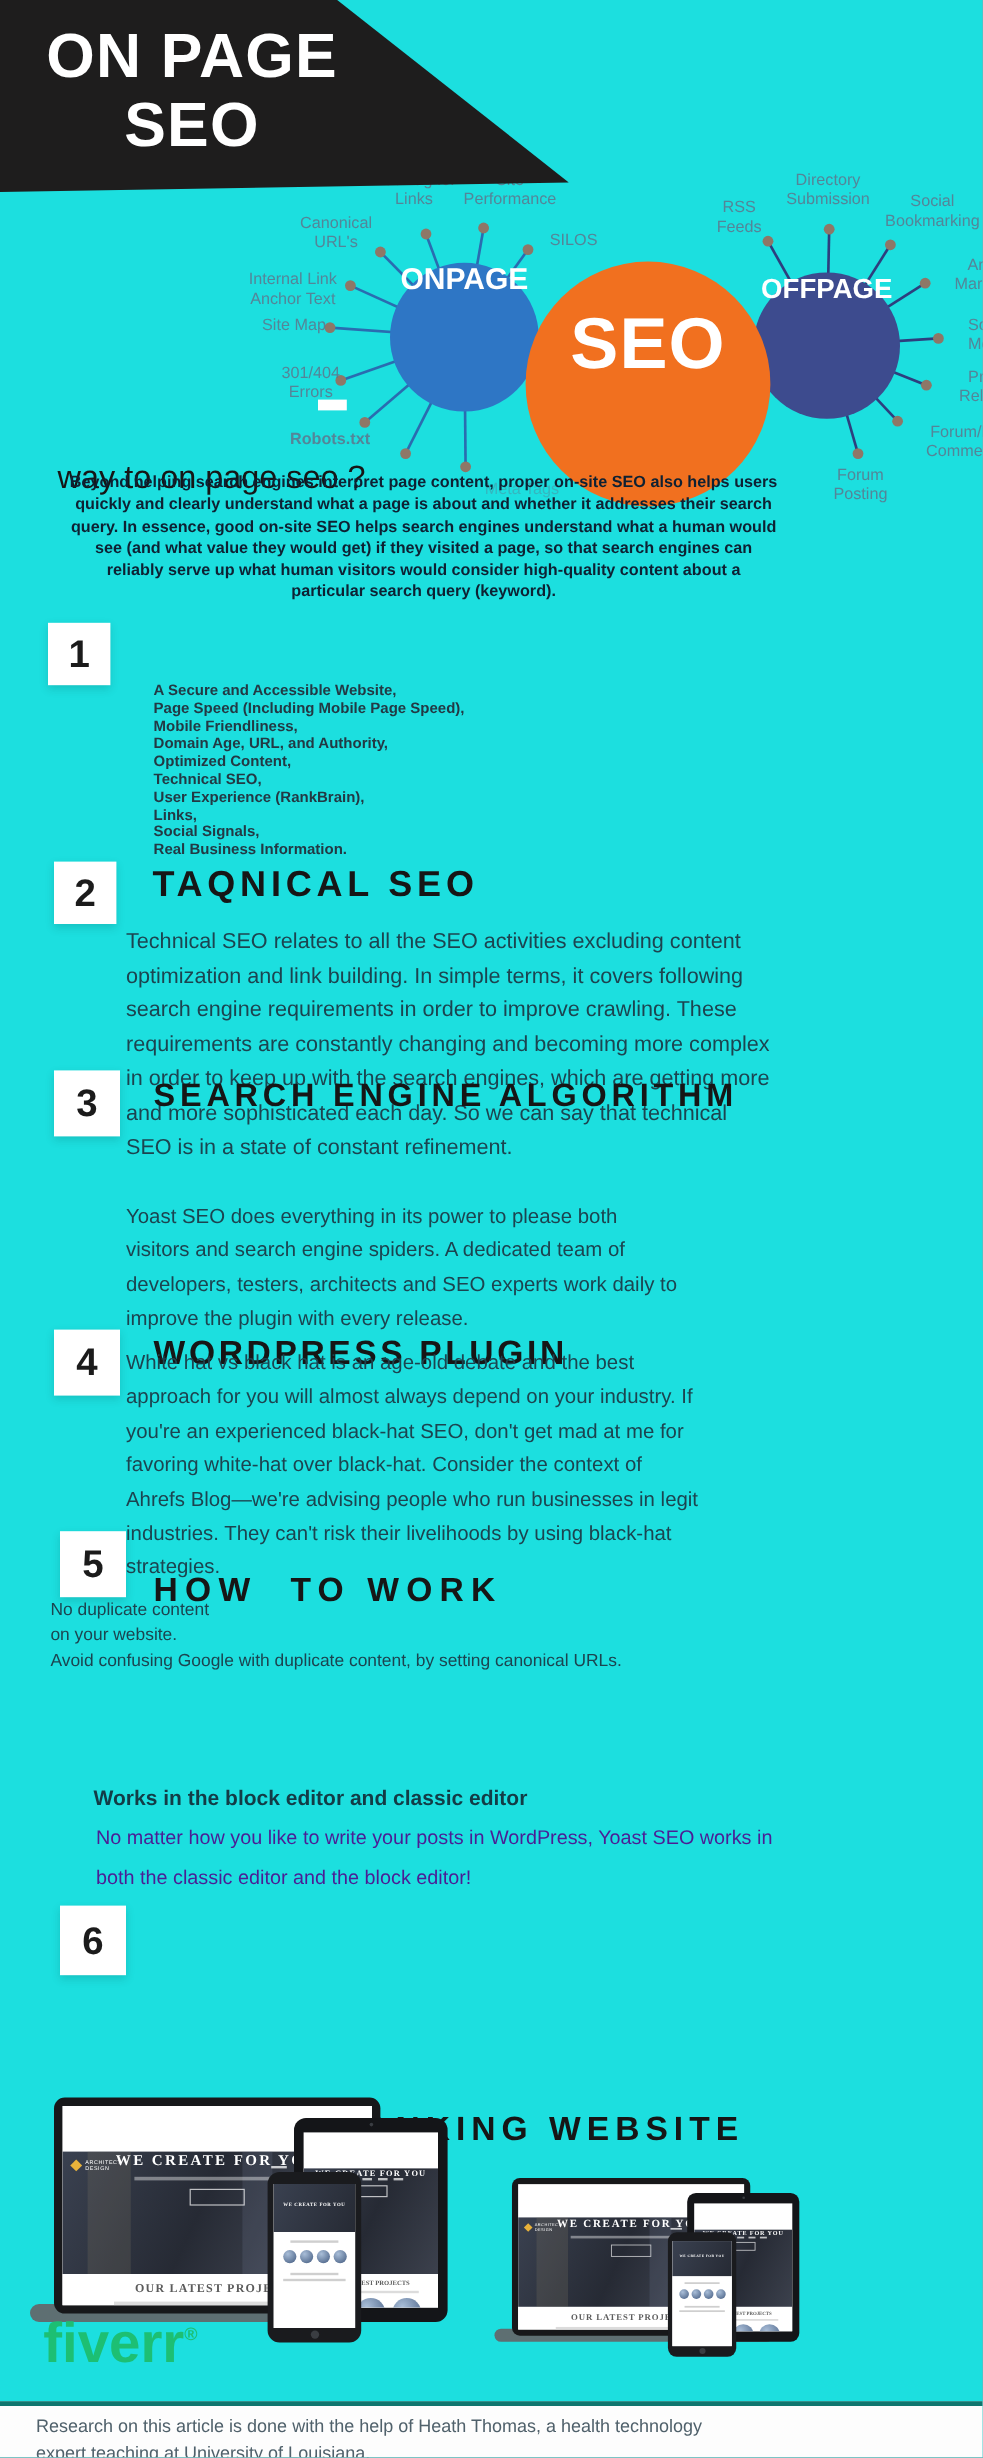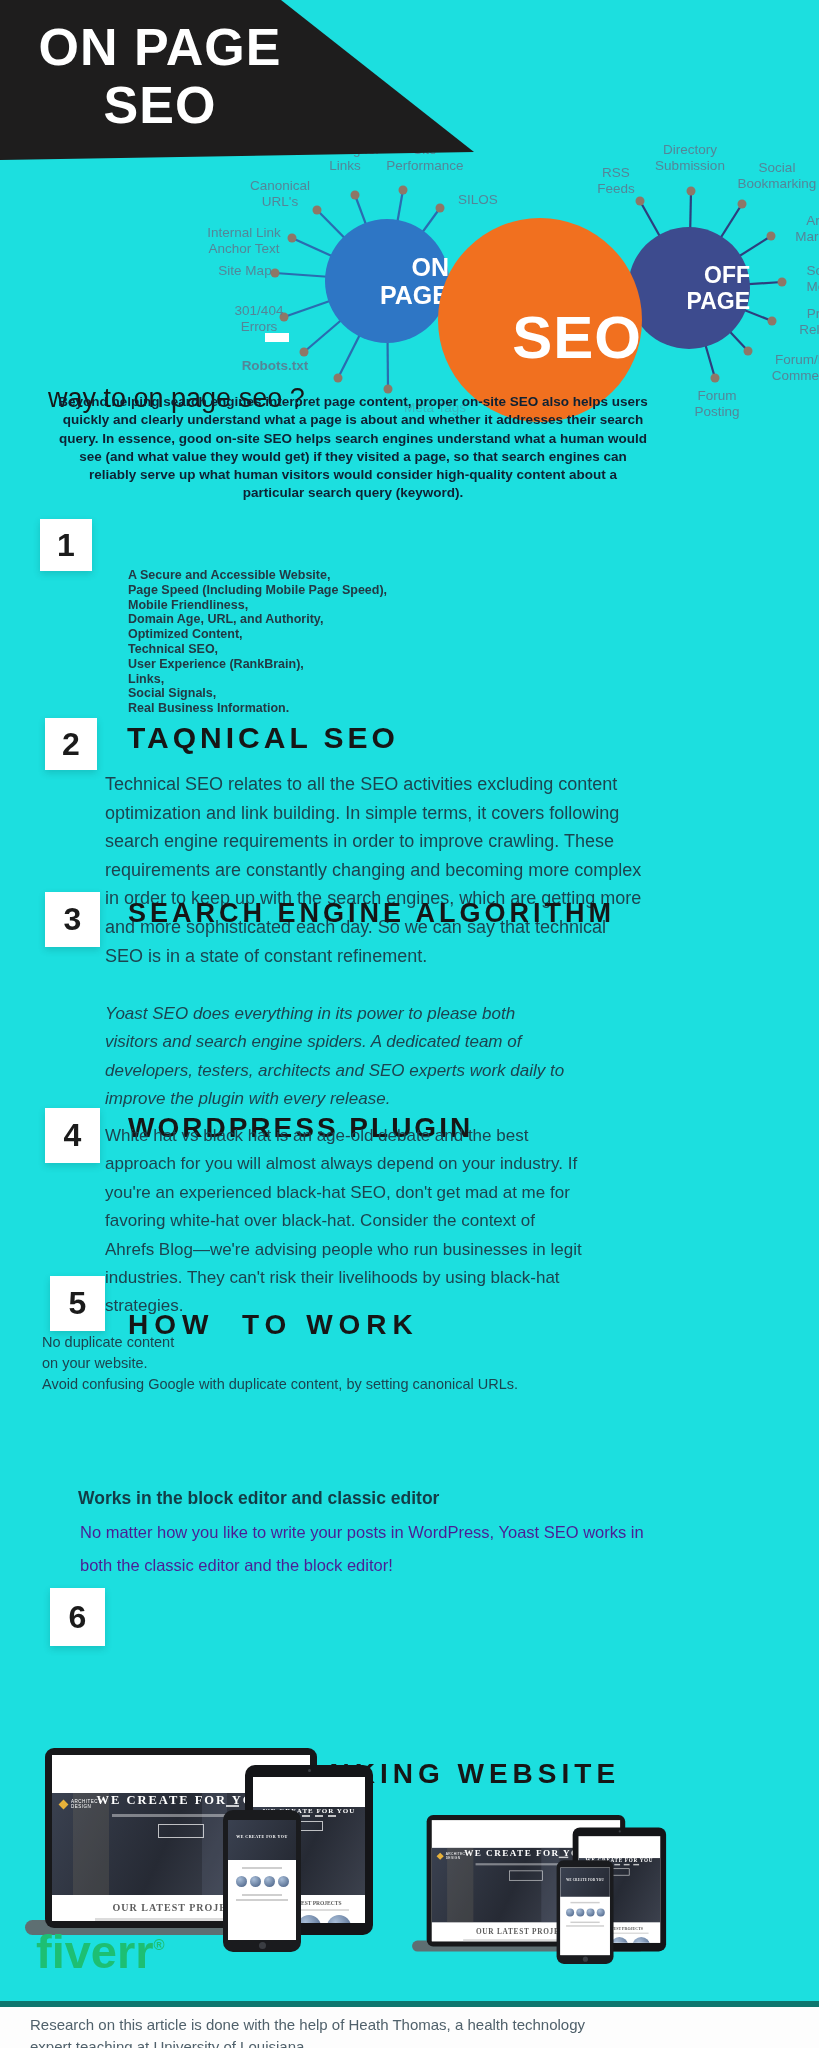--- a/index.html
+++ b/index.html
@@ -7,22 +7,22 @@
         font-family:"Liberation Sans",sans-serif;}
 
   
   .banner{position:absolute;left:0;top:0;width:819px;height:165px;background:#1e1d1d;z-index:6;
           clip-path:polygon(0 0,281px 0,474px 152px,0 160px);}
   .banner-title{position:absolute;left:24px;top:18px;width:272px;z-index:7;text-align:center;
                 color:#ffffff;font-weight:bold;font-size:52px;line-height:58px;letter-spacing:1px;}
 
   
   .spokes{position:absolute;left:0;top:0;z-index:1;}
-  .circle{position:absolute;border-radius:50%;display:flex;flex-direction:column;
-          align-items:flex-end;justify-content:center;color:#fff;font-weight:bold;text-align:center;}
+  .circle{position:absolute;border-radius:50%;display:flex;
+          align-items:flex-start;justify-content:center;color:#fff;font-weight:bold;text-align:center;}
   .c-onpage{left:325px;top:219px;width:124px;height:124px;background:#2E76C5;z-index:2;
             font-size:25px;line-height:28px;}
   .c-seo{left:438px;top:218px;width:204px;height:204px;background:#F1701F;z-index:3;
          font-size:60px;letter-spacing:1px;padding-top:0;}
   .c-seo span{margin-top:34px;}
   .c-offpage{left:628px;top:227px;width:122px;height:122px;background:#3D4B8E;z-index:2;
              font-size:23px;line-height:26px;}
   .dlabel{position:absolute;z-index:4;font-size:13.5px;line-height:15.5px;text-align:center;
           color:rgba(94,118,140,0.85);}
   .dlabel.faint{opacity:.45;}
@@ -40,21 +40,21 @@
   .sec-heading{position:absolute;z-index:5;font-weight:bold;color:#161616;white-space:pre;}
   .h1{left:126px;top:526px;font-size:27px;letter-spacing:5px;}
   .h2{left:127px;top:721px;font-size:30px;letter-spacing:4px;}
   .h3{left:128px;top:898px;font-size:27px;letter-spacing:4px;}
   .h4{left:128px;top:1112px;font-size:28px;letter-spacing:3px;}
   .h5{left:128px;top:1282px;font-size:28px;letter-spacing:6px;margin-top:27px;}
   .s1-list{position:absolute;left:128px;top:568px;z-index:5;font-size:12.5px;line-height:14.8px;
            font-weight:bold;color:#233944;}
   .para{position:absolute;z-index:5;color:#1c4450;}
   .p2{left:105px;top:770px;width:540px;font-size:18px;line-height:28.6px;}
-  .p3{left:105px;top:1000px;width:465px;font-size:17px;line-height:28.4px;font-style:italic;}
+  .p3{left:105px;top:1000px;width:465px;font-size:17px;line-height:28.4px;}
   .p4{left:105px;top:1122px;width:478px;font-size:17px;line-height:28.4px;}
   .s5-list{position:absolute;left:42px;top:1332px;z-index:5;font-size:14.5px;line-height:21.2px;
            color:#1c4450;}
   .works-h{position:absolute;left:78px;top:1488px;z-index:5;font-size:17.5px;font-weight:600;color:#133c46;}
   .works-b{position:absolute;left:80px;top:1516px;width:590px;z-index:5;font-size:16.5px;
            line-height:33px;color:#4c1d95;}
 
   
   .ranking{position:absolute;left:0;top:1758px;width:782px;z-index:5;text-align:center;
            font-size:28px;font-weight:bold;letter-spacing:5px;color:#161616;white-space:pre;}
@@ -115,21 +115,21 @@
   .ph-circles{margin-top:4px;}
   .ph-circles i{display:inline-block;width:11px;height:11px;border-radius:50%;margin:0 1.5px;
      background:radial-gradient(circle at 35% 30%,#a9bed8,#41597e);}
   .mock-small{transform:scale(.73);transform-origin:0 0;}
 
   
   .fiverr{position:absolute;left:36px;top:1924px;z-index:6;color:#1DBF73;font-weight:bold;
           font-size:47px;letter-spacing:0;}
   .fiverr sup{font-size:15px;font-weight:bold;vertical-align:18px;}
   .footer{position:absolute;left:0;top:2001px;width:819px;height:47px;background:#fdfdfd;
-          border-top:6px solid #0f766e;z-index:8;box-sizing:border-box;}
+          border-top:4px solid #0f766e;z-index:8;box-sizing:border-box;}
   .footer-text{padding:7px 0 0 30px;width:600px;font-size:15px;line-height:21.5px;color:#50616b;}
 </style>
 </head>
 <body>
 
 <div id="page">
 
   <svg class="spokes" width="819" height="470" viewBox="0 0 819 470">
     <g stroke="#2a6cb0" stroke-width="2.2">
       <line x1="387" y1="281" x2="355" y2="195"></line>

